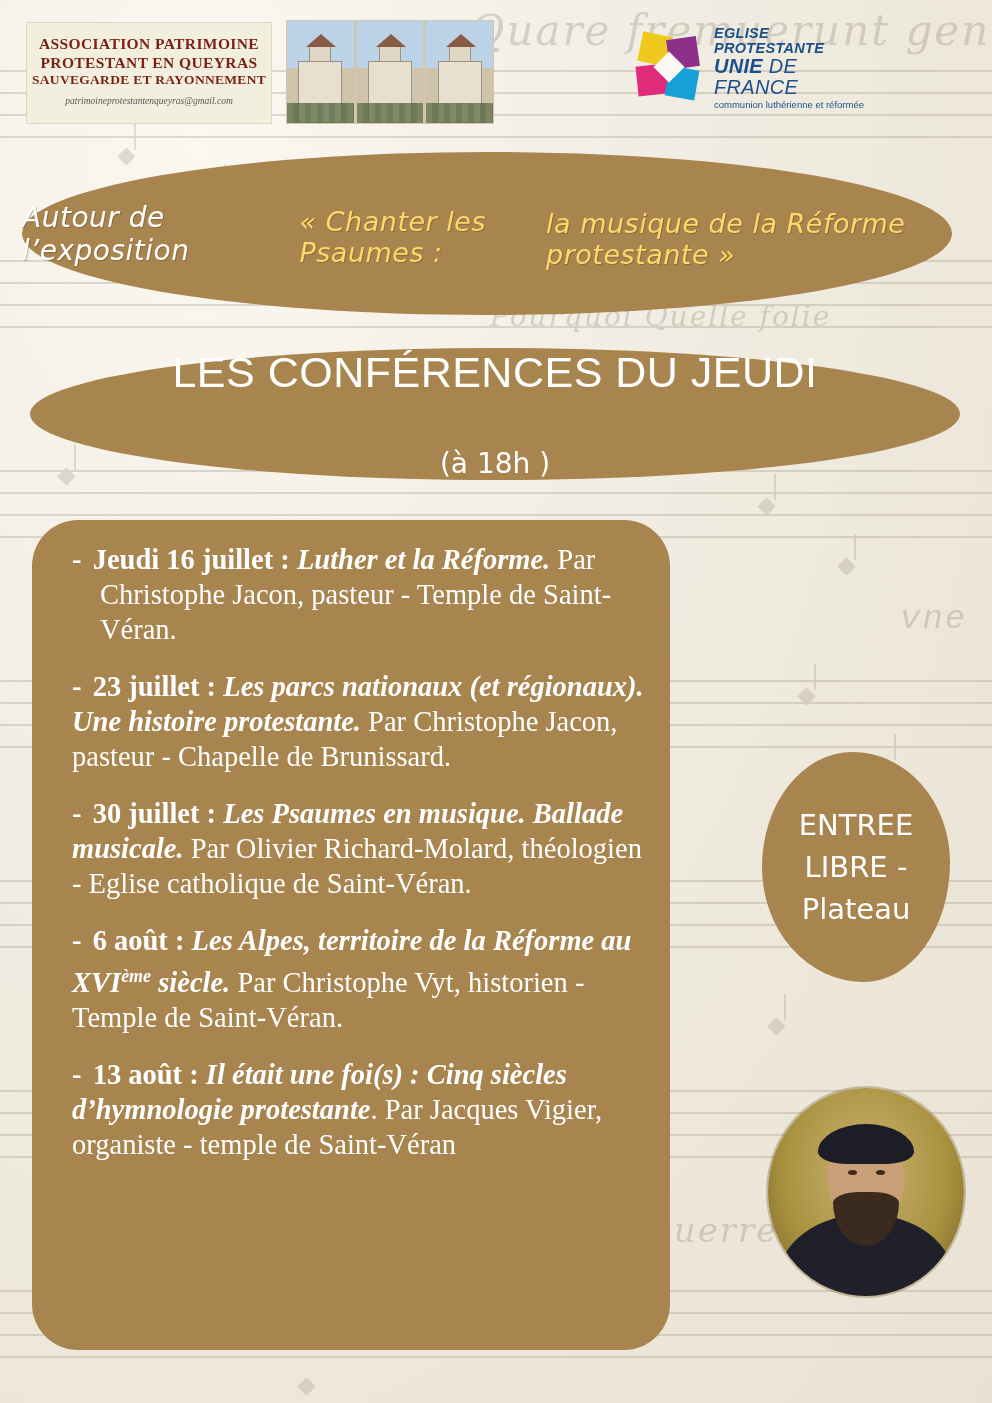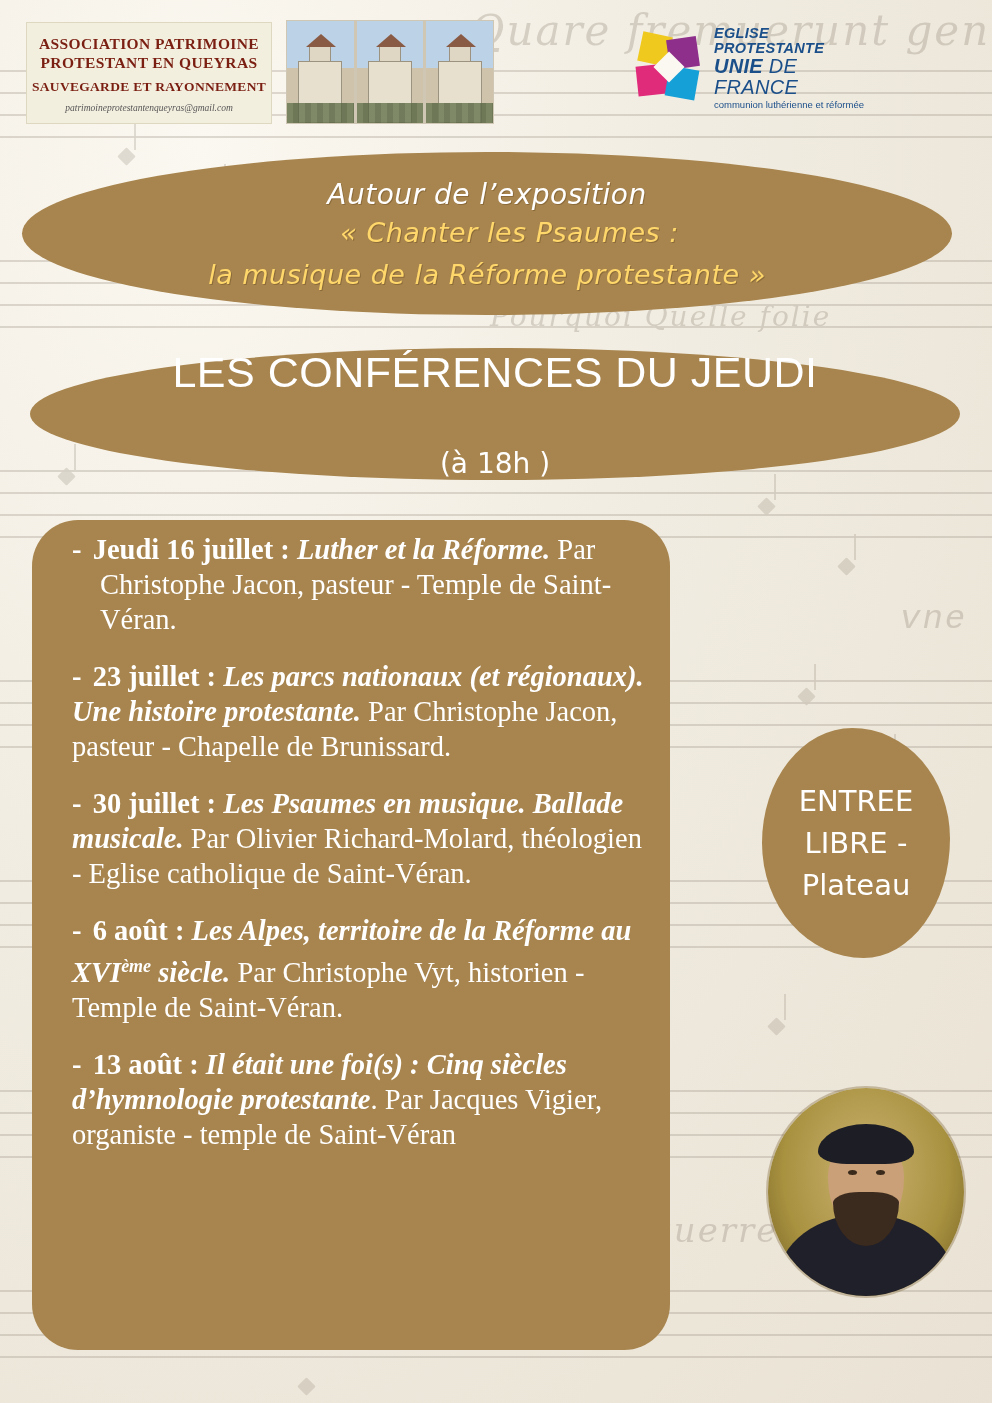--- a/index.html
+++ b/index.html
@@ -85,21 +85,21 @@
     color: #7a1f12;
     font-weight: bold;
     line-height: 19px;
   }
   .logo-left .l2 {
     font-family: "Liberation Serif", serif;
     font-size: 13.5px;
     color: #7a1f12;
     font-weight: bold;
     letter-spacing: .3px;
-    margin-top: 7px;
+    margin-top: 0;
   }
   .logo-left .mail {
     font-family: "Liberation Serif", serif;
     font-size: 9.5px;
     color: #555;
     font-style: italic;
     margin-top: 8px;
   }
   .photo-strip {
     position: absolute;
@@ -212,21 +212,21 @@
     background: #a8854e;
     z-index: 4;
     box-sizing: border-box;
   }
   .blob-expo {
     left: 22px; top: 152px;
     width: 930px; height: 163px;
     border-radius: 50% / 50%;
     background: #a8854e;
     display: flex;
-    flex-direction: column;
+    flex-direction: row;
     align-items: center;
     justify-content: center;
   }
   .expo-l1 {
     font-family: "DejaVu Sans", sans-serif;
     font-size: 28px;
     color: #ffffff;
     letter-spacing: .5px;
     font-style: italic;
     text-shadow: 1px 1px 0 rgba(90,60,25,.35);
@@ -262,21 +262,21 @@
     font-size: 28px;
     color: #ffffff;
     margin-top: 4px;
   }
 
   
   .blob-program {
     left: 32px; top: 520px;
     width: 638px; height: 830px;
     border-radius: 46px;
-    padding: 12px 26px 20px 40px;
+    padding: 22px 26px 20px 40px;
     z-index: 4;
   }
   .item {
     color: #ffffff;
     font-family: "Liberation Serif", serif;
     font-size: 28.5px;
     line-height: 35px;
     margin-bottom: 22px;
     position: relative;
   }
@@ -295,21 +295,21 @@
     font-size: 18px;
   }
   .item .speaker {
     font-weight: normal;
   }
   .item:first-child { padding-left: 28px; }
   .item:first-child .dash { margin-left: -28px; }
 
   
   .blob-entree {
-    left: 762px; top: 728px;
+    left: 762px; top: 752px;
     width: 188px; height: 230px;
     border-radius: 48% 52% 46% 54% / 50% 48% 52% 50%;
     display: flex;
     flex-direction: column;
     align-items: center;
     justify-content: center;
     text-align: center;
     z-index: 5;
   }
   .blob-entree div {

